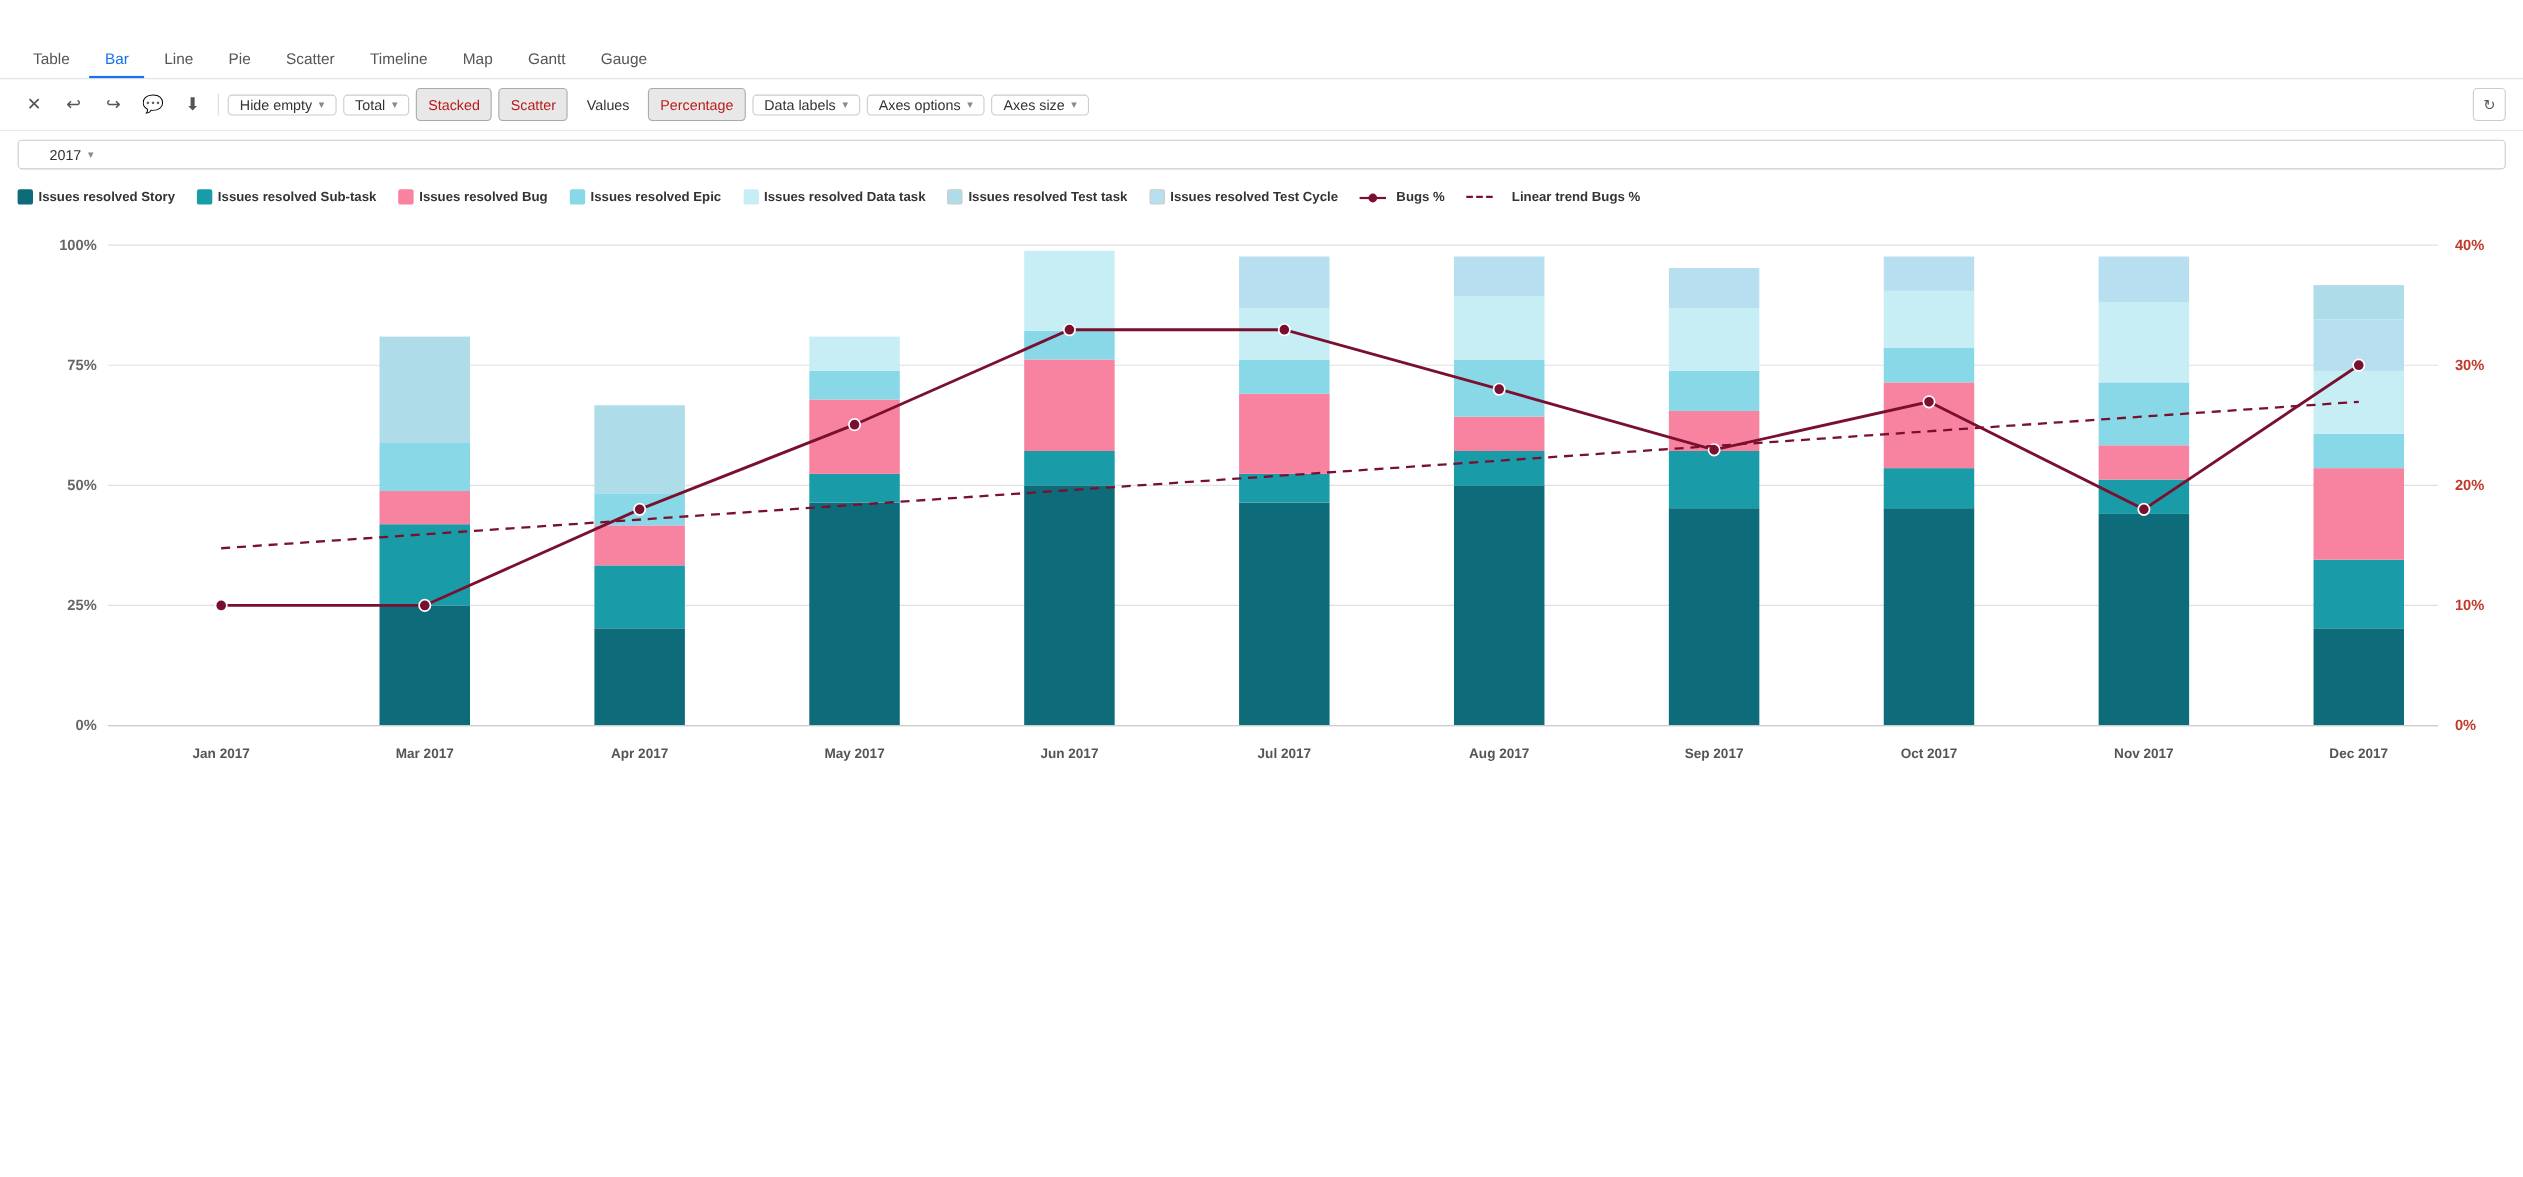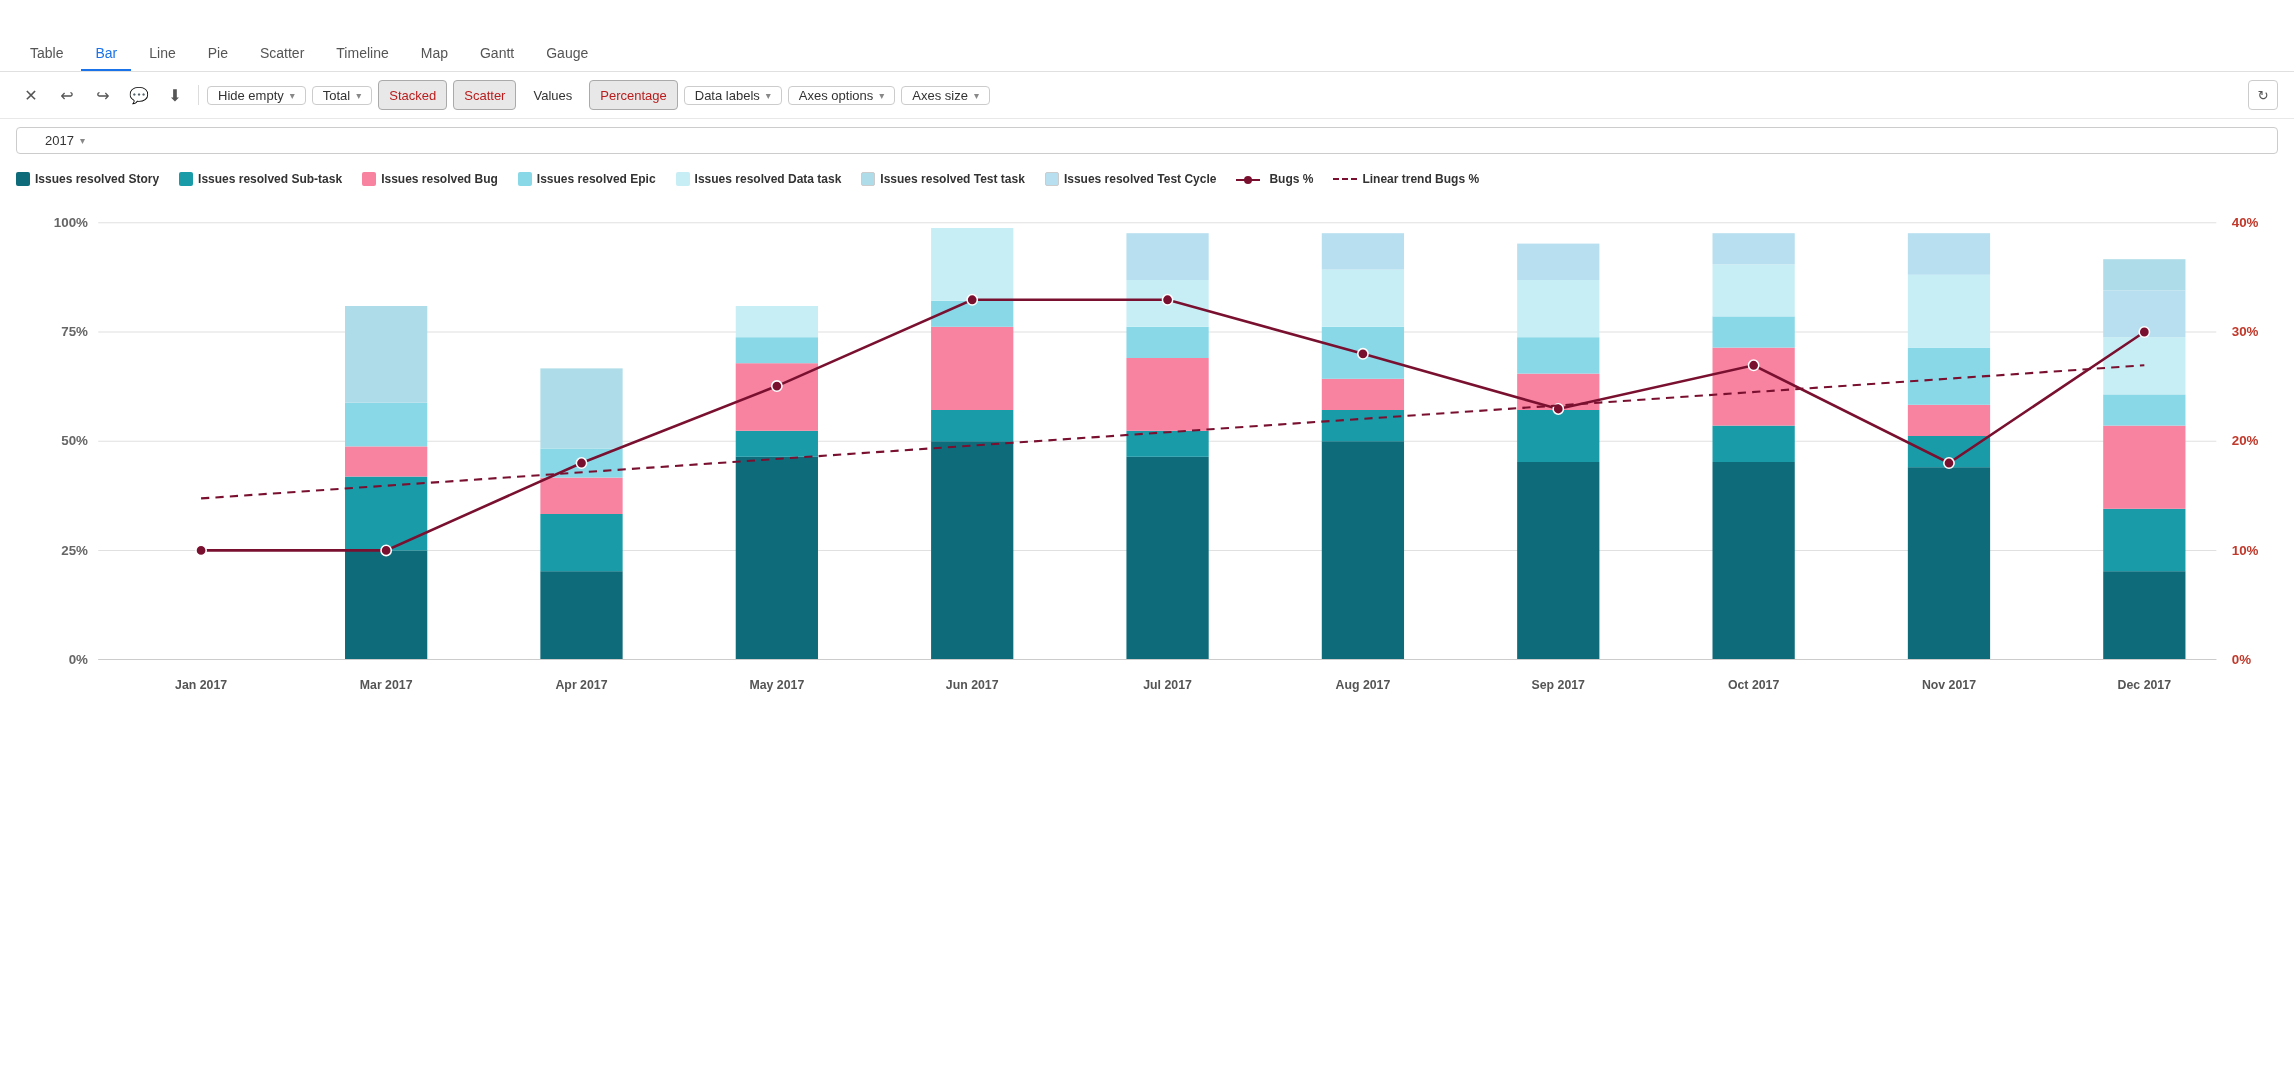--- a/index.html
+++ b/index.html
@@ -129,21 +129,21 @@
       <span>Issues resolved Test Cycle</span>
     </div>
     <div class="legend-item">
       <div class="legend-line" style="background:#7a1030; height:2px; position:relative; top:1px;">
         <div class="legend-dot"></div>
       </div>
       <span style="margin-left:4px;">Bugs %</span>
     </div>
     <div class="legend-item">
       <div class="legend-dashed"></div>
-      <span style="margin-left:0;">Linear trend Bugs %</span>
+      <span style="margin-left:12px;">Linear trend Bugs %</span>
     </div>
   </div>
 
   <div class="chart-area">
     <svg class="chart-svg" viewBox="0 0 2200 500" preserveAspectRatio="none">
       <defs>
         <pattern id="hatch" patternUnits="userSpaceOnUse" width="4" height="4" patternTransform="rotate(45)">
           <line x1="0" y1="0" x2="0" y2="4" stroke="#c8eef5" stroke-width="3"></line>
         </pattern>
       </defs>

